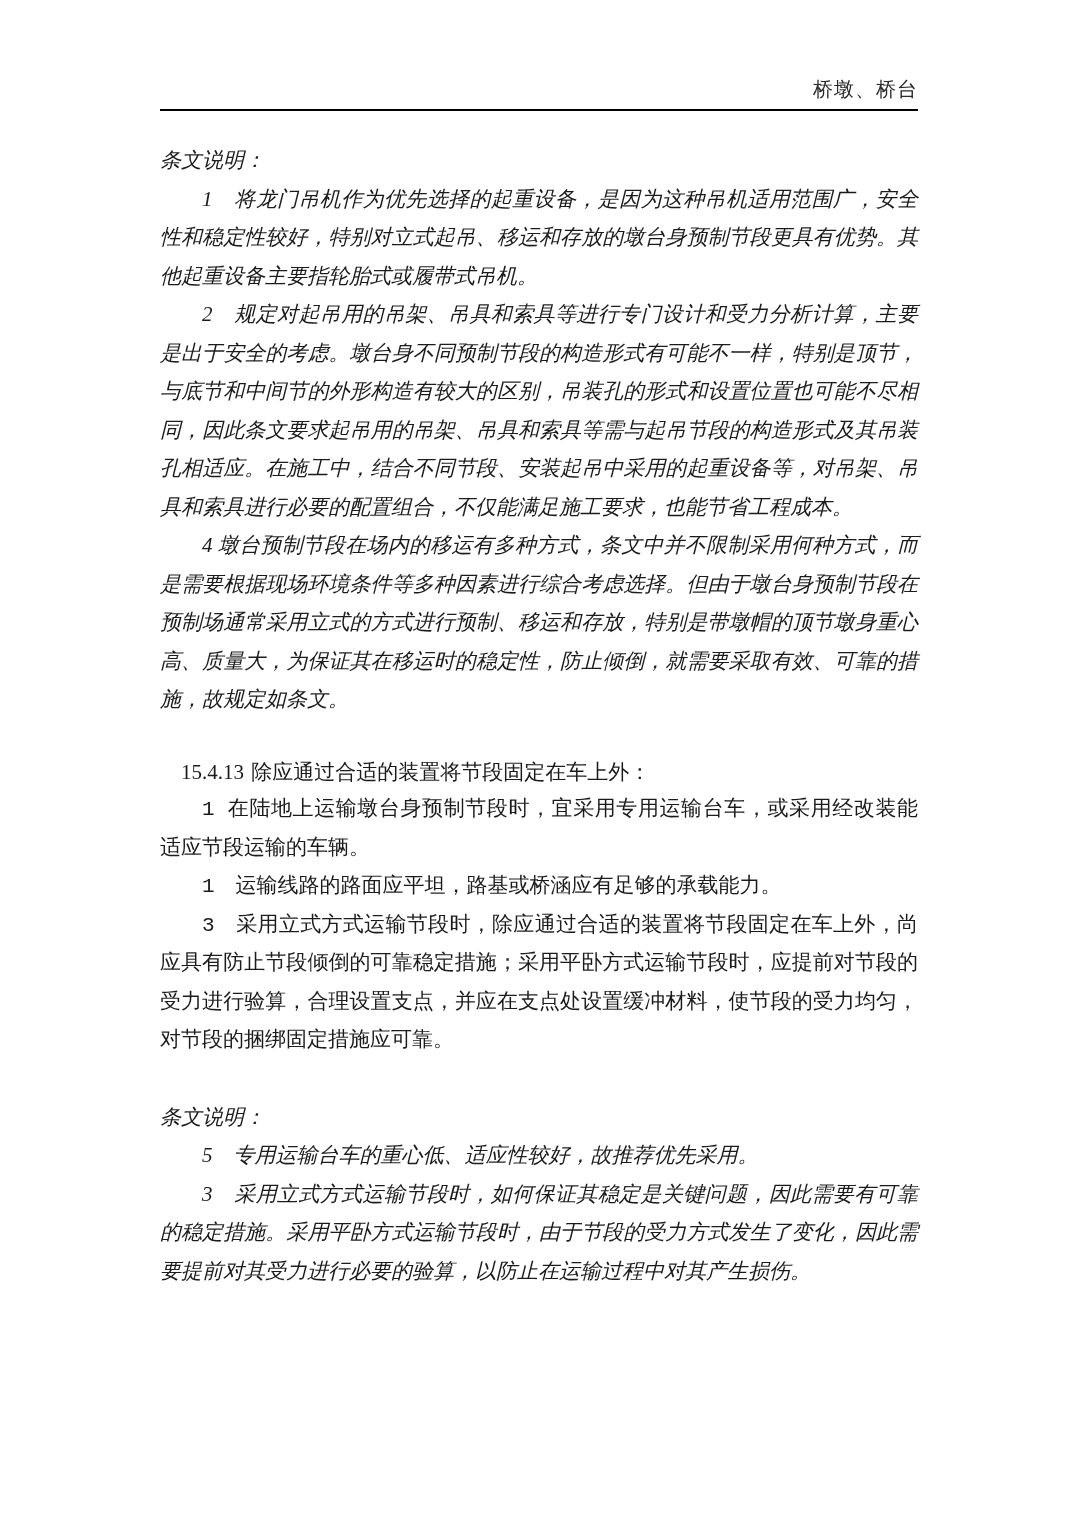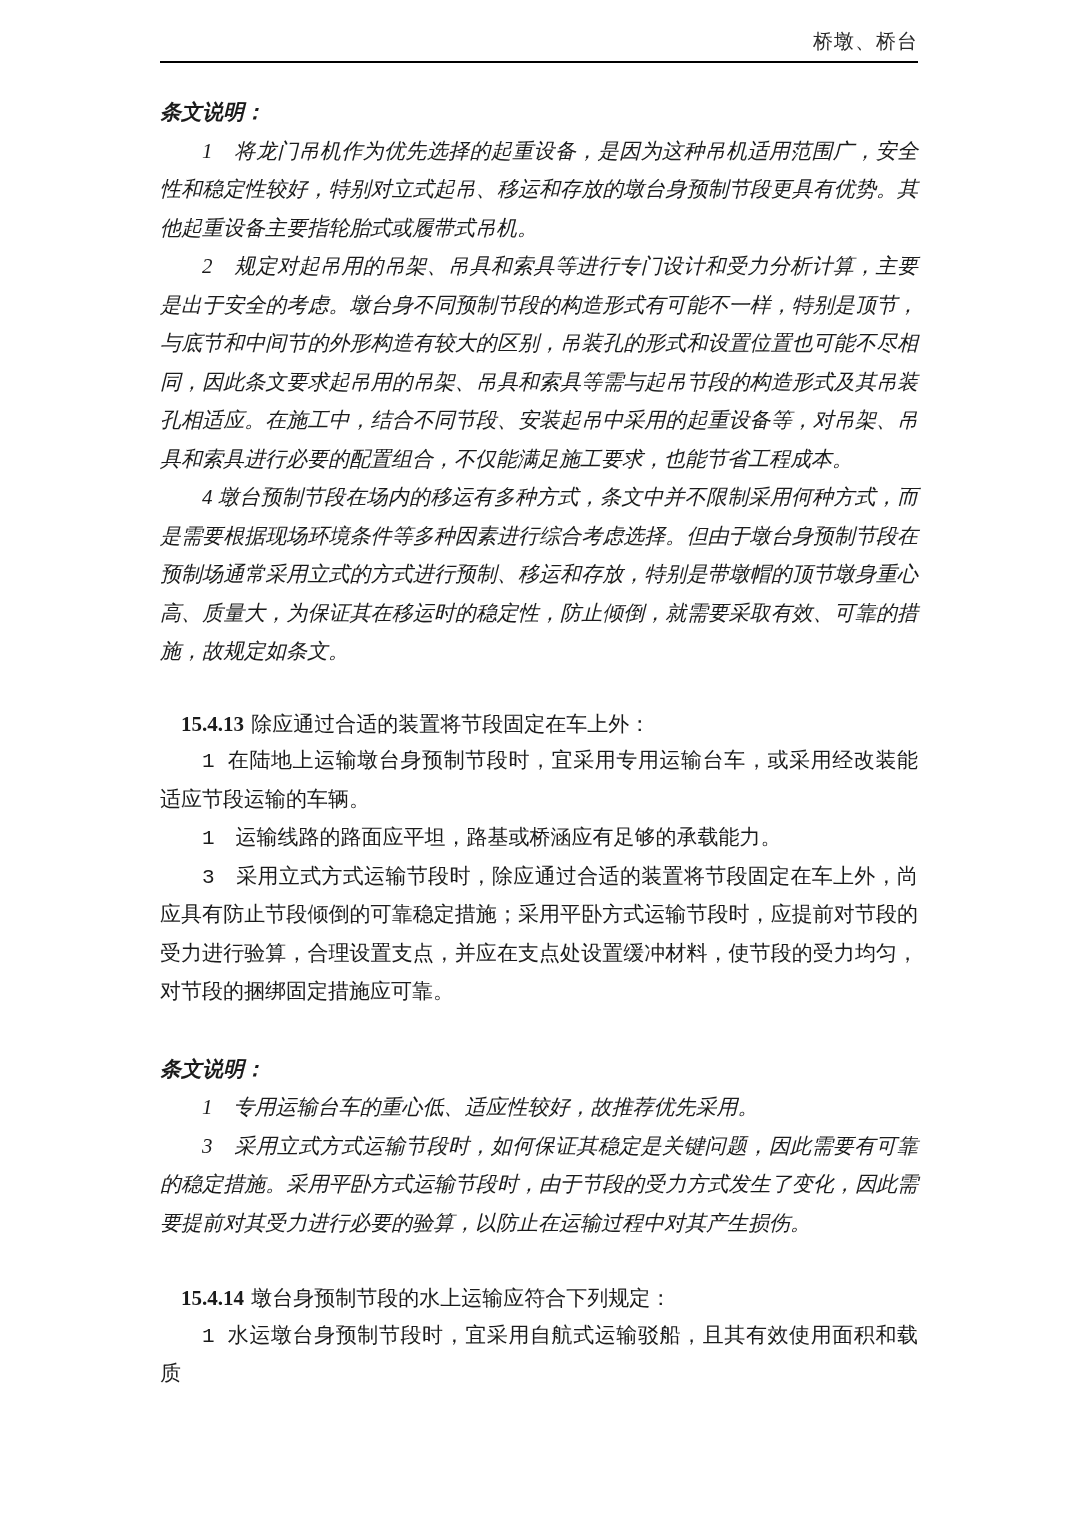--- a/index.html
+++ b/index.html
@@ -15,48 +15,48 @@
   .col {
     margin-left: 160px;
     width: 758px;
   }
   
   .running-header {
     display: block;
     text-align: right;
     font-size: 20px;
     line-height: 26px;
-    padding-top: 28px;
+    padding-top: 76px;
     letter-spacing: 1px;
     color: #2a2a2a;
   }
   .header-rule {
     height: 2px;
     background: #000000;
     margin-top: 7px;
   }
   
   .content {
     margin-top: 30px;
     font-size: 21px;
     line-height: 38.5px;
     text-align: justify;
   }
   .content p { margin: 0; padding: 0; }
   .commentary { font-style: italic; }           
   .sec-heading {
-    font-weight: bold;
+    font-weight: normal;
     text-indent: 0;
   }
   .para { text-indent: 2em; }
   .clause { margin-top: 34px; font-style: normal; }
   .clause-2 { margin-top: 37px; }
   .commentary-2 { margin-top: 37px; }
   .clause-head { text-indent: 1em; }
-  .clause-num { font-weight: bold; margin-right: 0.35em; }
+  .clause-num { font-weight: normal; margin-right: 0.35em; }
   .item { text-indent: 2em; font-family: Liberation Mono, monospace; }
   
   .footer {
     margin-top: 14px;
     text-align: center;
     font-size: 19px;
     line-height: 26px;
     color: #1b1b1b;
   }
 </style>
@@ -83,27 +83,21 @@
       <p class="clause-head">
         <span class="clause-num">15.4.13</span><span>除应通过合适的装置将节段固定在车上外：</span>
       </p>
       <p class="item">1 在陆地上运输墩台身预制节段时，宜采用专用运输台车，或采用经改装能适应节段运输的车辆。</p>
       <p class="item">1　运输线路的路面应平坦，路基或桥涵应有足够的承载能力。</p>
       <p class="item">3　采用立式方式运输节段时，除应通过合适的装置将节段固定在车上外，尚应具有防止节段倾倒的可靠稳定措施；采用平卧方式运输节段时，应提前对节段的受力进行验算，合理设置支点，并应在支点处设置缓冲材料，使节段的受力均匀，对节段的捆绑固定措施应可靠。</p>
     </section>
 
     <section class="commentary commentary-2">
       <p class="sec-heading">条文说明：</p>
-      <p class="para">1　专用运输台车的重心低、适应性较好，故推荐优先采用。</p>
+      <p class="para">5　专用运输台车的重心低、适应性较好，故推荐优先采用。</p>
       <p class="para">3　采用立式方式运输节段时，如何保证其稳定是关键问题，因此需要有可靠的稳定措施。采用平卧方式运输节段时，由于节段的受力方式发生了变化，因此需要提前对其受力进行必要的验算，以防止在运输过程中对其产生损伤。</p>
     </section>
 
-    <section class="clause clause-2">
-      <p class="clause-head">
-        <span class="clause-num">15.4.14</span><span>墩台身预制节段的水上运输应符合下列规定：</span>
-      </p>
-      <p class="item">1 水运墩台身预制节段时，宜采用自航式运输驳船，且其有效使用面积和载质</p>
-    </section>
 
   </div>
 
 
 </div>
 
 </body></html>

